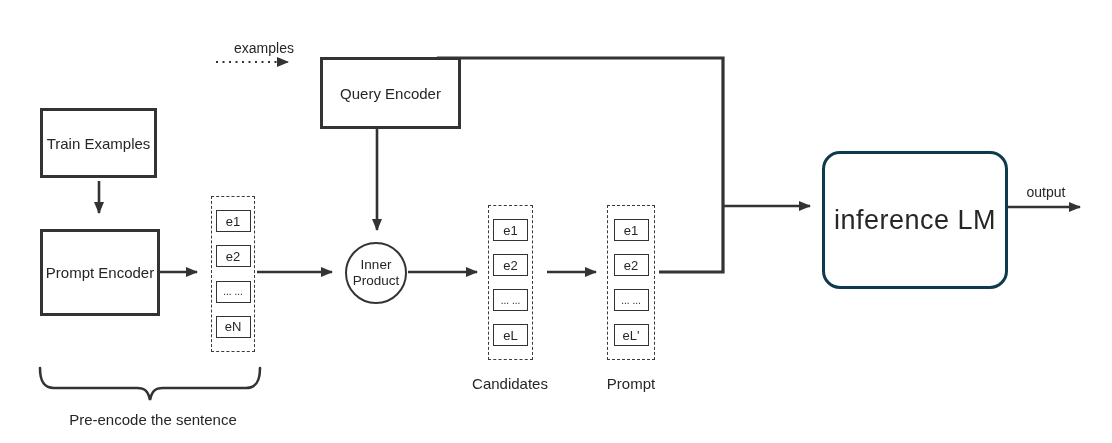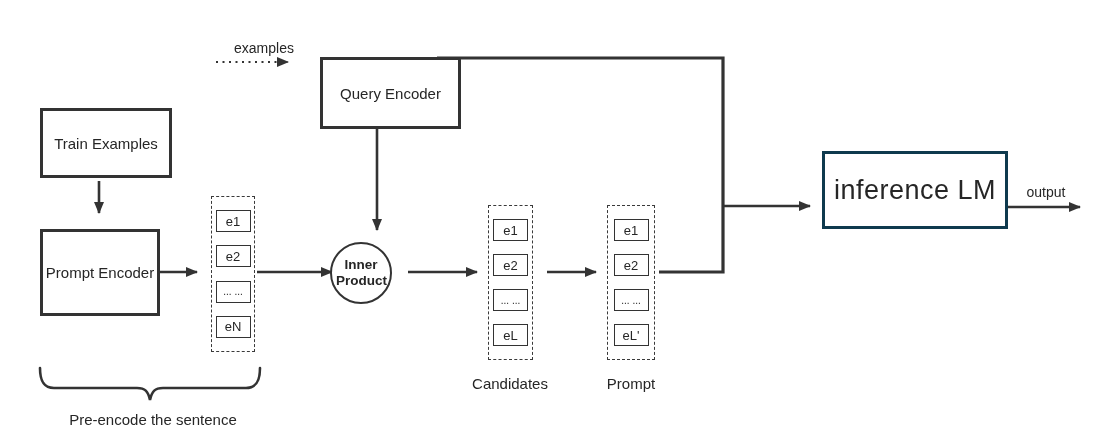--- a/index.html
+++ b/index.html
@@ -88,37 +88,37 @@
 
     <path d="M723,206 H810" stroke="#333333" stroke-width="2.6" fill="none" marker-end="url(#ah)"></path>
 
     <path d="M1008,207 H1080" stroke="#333333" stroke-width="2.6" fill="none" marker-end="url(#ah)"></path>
 
     <path d="M216,62 H288" stroke="#333333" stroke-width="1.8" fill="none" stroke-dasharray="2 4.5" marker-end="url(#ah)"></path>
 
     <path d="M40,368 C40,380 43,388 54,388 L137,388 C145,388 148,391 150,400 C152,391 155,388 163,388 L246,388 C257,388 260,380 260,368" stroke="#333333" stroke-width="2.6" fill="none" stroke-linecap="round"></path>
   </svg>
 
-  <div class="node" style="left:40px;top:108px;width:132px;height:70px;">
+  <div class="node" style="left:40px;top:108px;width:117px;height:70px;">
     <span>Train Examples</span>
   </div>
 
   <div class="node" style="left:40px;top:229px;width:120px;height:87px;">
     <span>Prompt Encoder</span>
   </div>
 
   <div class="node" style="left:320px;top:23px;width:141px;height:72px;margin-top:34px;">
     <span>Query Encoder</span>
   </div>
 
-  <div class="circle-node" style="left:330px;top:242px;width:62px;height:62px;font-weight:bold;">
+  <div class="circle-node" style="left:345px;top:242px;width:62px;height:62px;">
     <span style="width:50px;">Inner Product</span>
   </div>
 
-  <div class="node lm" style="left:822px;top:151px;width:186px;height:78px;">
+  <div class="node lm" style="left:822px;top:151px;width:186px;height:138px;border-radius:18px;">
     <span>inference LM</span>
   </div>
 
   <div class="evec" style="left:211px;top:196px;width:44px;height:156px;">
     <div class="ebox">
         <span>e1</span>
       </div>
     <div class="ebox">
         <span>e2</span>
       </div>

